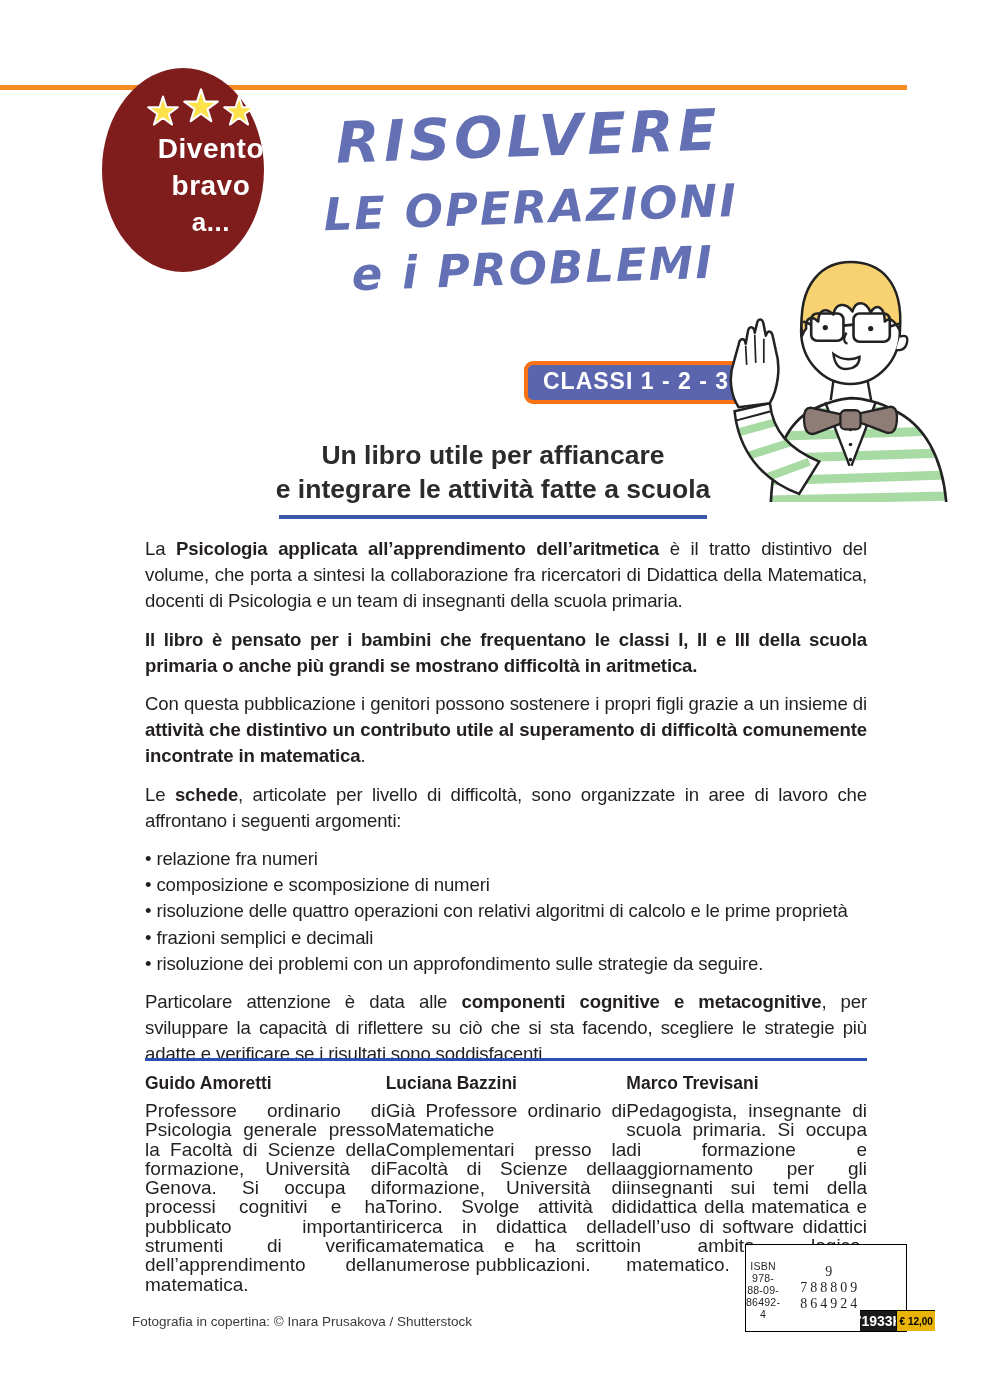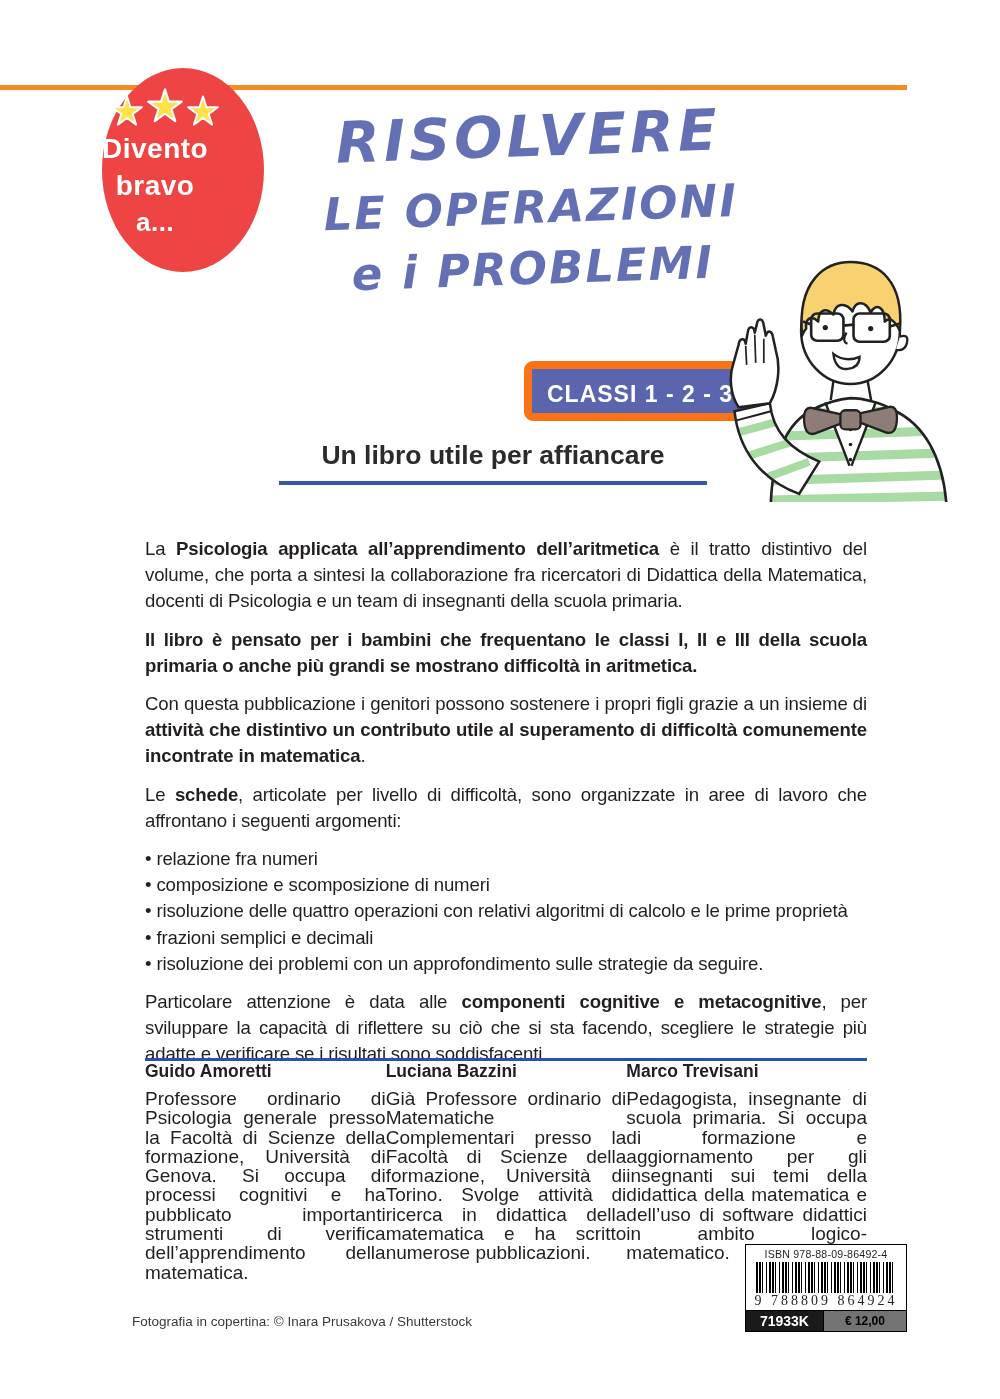--- a/index.html
+++ b/index.html
@@ -8,42 +8,42 @@
     position:relative; width:1000px; height:1399px; background:#ffffff;
     margin:0 auto; overflow:hidden;
     font-family:"Liberation Sans", sans-serif; color:#231f20;
   }
   
   .top-rule{ position:absolute; left:0; top:85px; width:907px; height:5px; background:#f68c1f; }
 
   
   .series-badge{
     position:absolute; left:102px; top:68px; width:162px; height:204px;
-    background:#ef4444; border-radius:50%;
-    display:flex; flex-direction:column; align-items:flex-start; text-align:center;
+    background:#7f1d1d; border-radius:50%;
+    display:flex; flex-direction:column; align-items:flex-end; text-align:center;
   }
   .series-stars{ margin-top:20px; }
   .series-text{ color:#fff; font-weight:700; font-size:28px; line-height:37px; letter-spacing:.5px; }
   .series-text .ln3{ font-size:26px; }
 
   
   .title{
     position:absolute; left:298px; top:108px; width:465px; text-align:center;
     color:#6470b4; font-family:"DejaVu Sans", sans-serif;
     font-style:italic; font-weight:700; transform:rotate(-2deg);
   }
   .title .t1{ font-size:57px; letter-spacing:4px; line-height:1; }
   .title .t2{ font-size:45px; letter-spacing:2px; line-height:1; margin-top:20px; }
   .title .t3{ font-size:45px; letter-spacing:2px; line-height:1; margin-top:16px; }
 
   .classes-badge{
     position:absolute; left:524px; top:361px;
-    background:#5b65ae; border:8px solid #f97316; border-radius:9px;
+    background:#5b65ae; border:4px solid #f97316; border-radius:9px;
     color:#fff; font-weight:700; font-size:23px; letter-spacing:1px;
-    padding:12px 15px 5px;
+    padding:3px 15px 5px;
   }
 
   .boy{ position:absolute; left:712px; top:250px; width:278px; height:252px; }
 
   .subtitle{
     position:absolute; left:239px; top:438px; width:508px; text-align:center;
     font-weight:700; font-size:26.5px; line-height:34px; color:#2d2a2b;
   }
   .subtitle-rule{ width:428px; height:4px; background:#3a56a8; margin:9px auto 0; }
 
@@ -54,41 +54,41 @@
     text-align:justify; color:#231f20;
   }
   .body p{ margin:0 0 12px; }
   .body b{ font-weight:700; }
   .bullets{ list-style:none; margin:0 0 12px; }
   .bullets li::before{ content:"\2022\00a0"; }
 
   
   .authors{ position:absolute; left:145px; top:1058px; width:722px; }
   .authors-rule{ height:3px; background:#2b50b4; }
-  .authors-grid{ display:grid; grid-template-columns:repeat(3,1fr); margin-top:0; }
+  .authors-grid{ display:grid; grid-template-columns:repeat(3,1fr); margin-top:12px; }
   .author h3{ font-size:17.5px; font-weight:700; margin-bottom:7px; color:#231f20; }
   .author p{ font-size:19px; line-height:19.3px; text-align:justify; color:#231f20; }
 
   
   .barcode-box{
     position:absolute; left:745px; top:1244px; width:162px; height:88px;
-    border:1.5px solid #000; background:#fff; display:flex; flex-direction:column;
+    border:1.5px solid #000; background:#fff; display:flex; align-items:center;
   }
   .isbn{ font-size:10.6px; text-align:center; padding-top:3px; letter-spacing:.2px; }
   .bars{
     height:31px; margin:2px 10px 0;
     background:repeating-linear-gradient(90deg,
       #000 0 2px, #fff 2px 3px, #000 3px 5px, #fff 5px 6px,
       #000 6px 7px, #fff 7px 10px, #000 10px 11px, #fff 11px 13px);
   }
   .digits{ font-family:Liberation Serif, serif; font-size:14px; letter-spacing:3px; text-align:center; }
   .code-row{ margin-top:auto; display:flex; height:21px; border-top:1.5px solid #000; }
   .code{ width:48%; background:#1a1a1a; color:#fff; font-weight:700; font-size:14px;
          display:flex; align-items:center; justify-content:center; }
-  .price{ flex:1; background:#737373; color:#000; font-weight:700; font-size:12px;
+  .price{ flex:1; background:#eab308; color:#000; font-weight:700; font-size:10px;
           display:flex; align-items:center; justify-content:center; border-left:1.5px solid #000; }
 
   .credit{ position:absolute; left:132px; top:1314px; font-size:13.5px; color:#3a3a3a; }
 </style>
 </head>
 <body>
 
 <div class="page">
 
   <div class="top-rule"></div>
@@ -178,20 +178,21 @@
       </g>
       <circle cx="112" cy="77" r="2.6" fill="#222"></circle>
         <circle cx="157" cy="78" r="2.6" fill="#222"></circle>
       <path d="M133,82 q-5,9 1,11" fill="none" stroke="#222" stroke-width="2.2"></path>
       <path d="M120,103 q12,9 26,3 q0,11 -12,12 q-12,1 -14,-15 z" fill="#ffffff" stroke="#222" stroke-width="2.3"></path>
     </g>
   </svg>
 
   <div class="subtitle">
     <div>Un libro utile per affiancare</div>
+    <div>e integrare le attività fatte a scuola</div>
     <div class="subtitle-rule"></div>
   </div>
 
   <div class="body">
     <p><span>La </span><b>Psicologia applicata all’apprendimento dell’aritmetica</b><span> è il tratto distintivo del volume, che porta a sintesi la collaborazione fra ricercatori di Didattica della Matematica, docenti di Psicologia e un team di insegnanti della scuola primaria.</span></p>
     <p><b>Il libro è pensato per i bambini che frequentano le classi I, II e III della scuola primaria o anche più grandi se mostrano difficoltà in aritmetica.</b></p>
     <p><span>Con questa pubblicazione i genitori possono sostenere i propri figli grazie a un insieme di </span><b>attività che distintivo un contributo utile al superamento di difficoltà comunemente incontrate in matematica</b><span>.</span></p>
     <p style="margin-bottom:12px"><span>Le </span><b>schede</b><span>, articolate per livello di difficoltà, sono organizzate in aree di lavoro che affrontano i seguenti argomenti:</span></p>
     <ul class="bullets">
       <li><span>relazione fra numeri</span></li>

